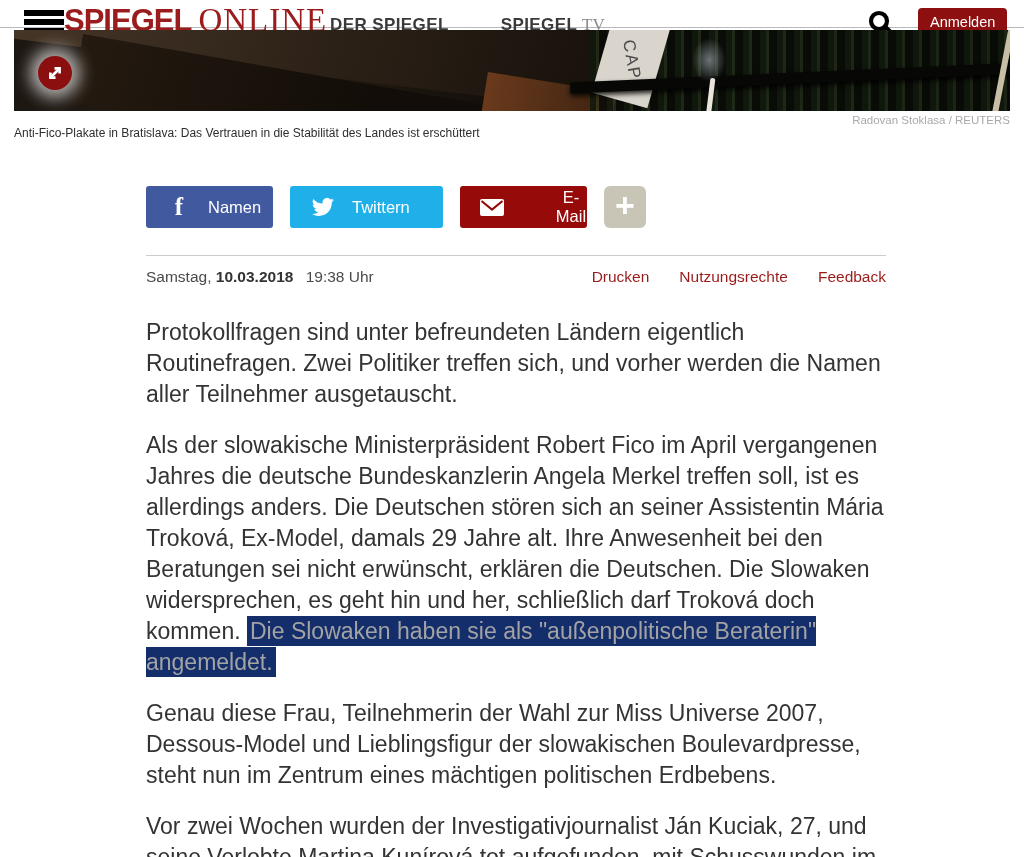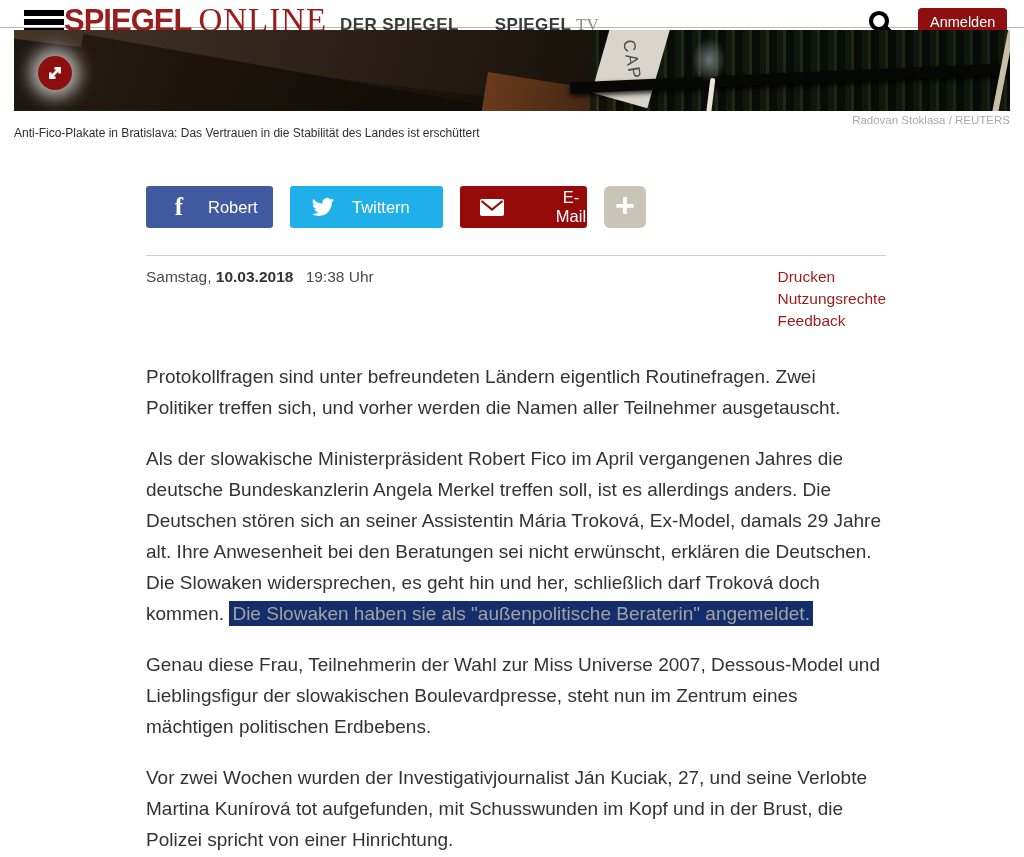--- a/index.html
+++ b/index.html
@@ -21,21 +21,21 @@
   .hamburger .bar { height:6px; background:#000; margin-bottom:3px; }
   .logo { position:absolute; left:64px; top:2px; display:flex; align-items:baseline; gap:7px; cursor:pointer; }
   .logo .spiegel {
     font-size:31px; font-weight:bold; letter-spacing:-1px;
     color:#9a1c1c; font-family:"Liberation Sans",sans-serif;
   }
   .logo .online {
     font-size:33px; font-weight:normal; letter-spacing:1px;
     color:#9a1c1c; font-family:"Liberation Serif", serif;
   }
-  .top-nav { position:absolute; left:340px; top:15px; display:flex; gap:36px; }
+  .top-nav { position:absolute; left:330px; top:15px; display:flex; gap:52px; }
   .top-nav .nav-item {
     font-size:17px; font-weight:bold; letter-spacing:.4px; color:#3a3a3a; cursor:pointer;
   }
   .top-nav .tv {
     font-family:"Liberation Serif", serif; font-weight:normal; color:#8a8a8a; letter-spacing:0;
   }
   .search-btn { position:absolute; left:866px; top:8px; width:30px; height:30px; cursor:pointer; }
   .login-btn {
     position:absolute; left:918px; top:8px;
     background:#8e0f0f; color:#fff; font-size:14.5px;
@@ -113,25 +113,25 @@
   .btn-plus {
     width:42px; height:42px; background:#c9c5b6; border:none; border-radius:6px;
     color:#fff; font-size:34px; font-weight:bold; line-height:36px; cursor:pointer;
     display:flex; align-items:center; justify-content:center; padding:0 0 4px 0;
   }
 
   .divider { border-top:1px solid #ccc; margin-top:27px; }
   .meta-row { display:flex; justify-content:space-between; margin-top:12px; font-size:15.5px; color:#4a4a4a; }
   .meta-left .date { font-weight:bold; color:#333; }
   .meta-left .time { margin-left:8px; }
-  .meta-links { display:flex; gap:4px;flex-direction:column; }
+  .meta-links { display:flex; gap:30px; }
   .meta-links a { color:#9b1b1b; text-decoration:none; cursor:pointer; }
 
   .article { margin-top:31px; }
-  .article p { font-size:19px; line-height:31px; color:#333; margin:0 0 20px 0; }
+  .article p { font-size:23px; line-height:31px; color:#333; margin:0 0 20px 0; }
   .hl { background:#142d6b; color:#a3a3a3; padding:2px 3px; }
 </style>
 </head>
 <body>
 
 <header class="site-header">
   <div class="hamburger">
     <div class="bar"></div>
     <div class="bar"></div>
     <div class="bar"></div>
@@ -175,21 +175,21 @@
     </button>
   </div>
   <div class="credit">Radovan Stoklasa / REUTERS</div>
   <div class="caption">Anti-Fico-Plakate in Bratislava: Das Vertrauen in die Stabilität des Landes ist erschüttert</div>
 
   <div class="col">
 
     <div class="share-row">
       <button class="btn-share btn-fb">
         <span class="ic">f</span>
-        <span>Robert</span>
+        <span>Namen</span>
       </button>
       <button class="btn-share btn-tw">
         <span class="ic">
           <svg width="24" height="24" viewBox="0 0 24 24">
               <path fill="#fff" d="M23 5.1c-.8.4-1.7.6-2.6.8a4.6 4.6 0 0 0 2-2.5c-.9.5-1.9.9-2.9 1.1a4.5 4.5 0 0 0-7.8 4.1A12.9 12.9 0 0 1 2.4 3.9a4.5 4.5 0 0 0 1.4 6 4.4 4.4 0 0 1-2-.6v.1c0 2.2 1.5 4 3.6 4.4-.7.2-1.4.2-2 .1a4.5 4.5 0 0 0 4.2 3.1A9 9 0 0 1 1 18.9a12.7 12.7 0 0 0 6.9 2c8.3 0 12.9-6.9 12.9-12.9v-.6c.8-.6 1.6-1.4 2.2-2.3z"></path>
             </svg>
         </span>
         <span>Twittern</span>
       </button>
       <button class="btn-share btn-mail">

